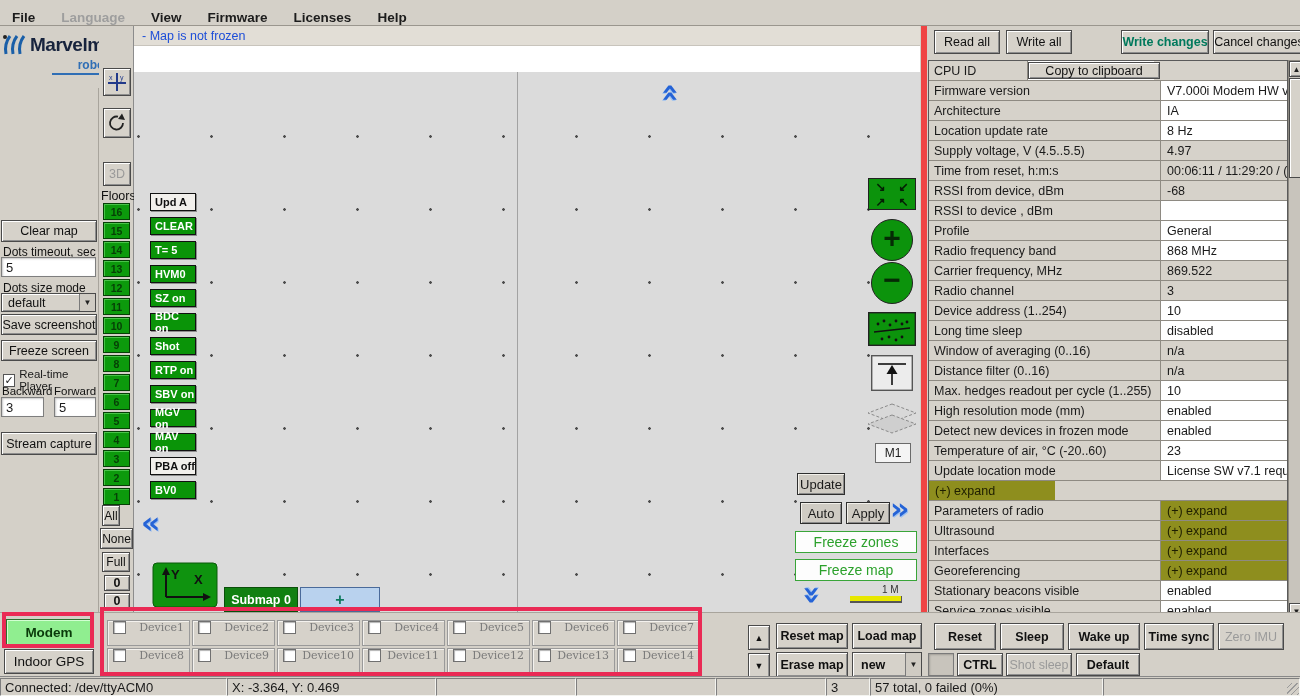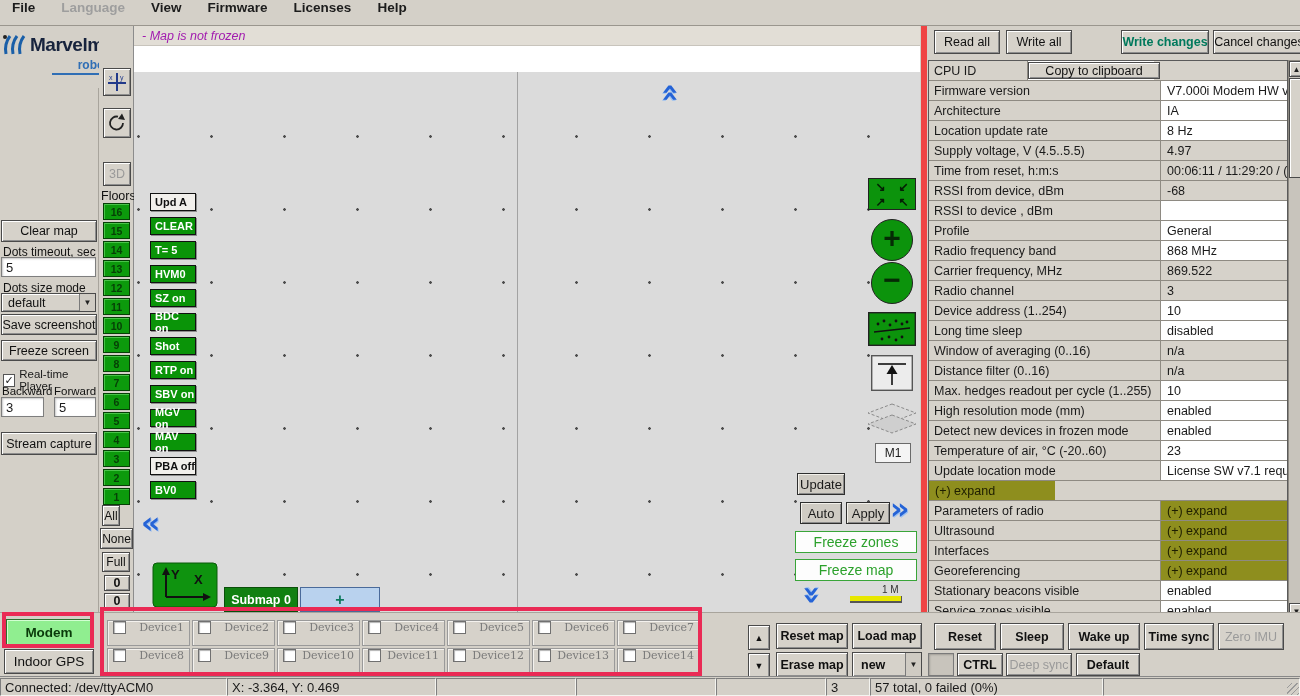--- a/index.html
+++ b/index.html
@@ -21,42 +21,42 @@
     background:#fff; border:1px solid #7e7e7e;
     box-shadow: inset 1px 1px 2px rgba(0,0,0,.22);
     display:flex; align-items:center; padding:0 4px; font-size:13px;
   }
   .abs { position:absolute; }
   .lbl { position:absolute; font-size:12px; color:#111; white-space:nowrap; }
   
   #menubar {
     position:absolute; left:0; top:0; width:1300px; height:26px;
     background:#d4d0c8; border-bottom:1px solid #9a968e;
-    display:flex; align-items:flex-start; gap:26px; padding-left:12px;
+    display:flex; align-items:flex-end; gap:26px; padding-left:12px;
     font-size:13.5px; font-weight:bold; color:#1c1c1c;
   }
   .menu-item.disabled { color:#9e9e9e; }
   
   #logo-area { position:absolute; left:0; top:26px; width:134px; height:62px; background:#d4d0c8; border-right:1px solid #9a968e; }
   #logo-name { position:absolute; left:30px; top:8px; font-size:19px; font-weight:bold; color:#17233d; letter-spacing:-0.5px; }
   #logo-sub { position:absolute; right:6px; top:32px; font-size:12px; font-weight:bold; color:#2f6eb5; border-bottom:2px solid #2f6eb5; padding:0 2px 1px 26px; }
   
   #left-panel { position:absolute; left:0; top:88px; width:99px; height:524px; background:#d4d0c8; border-right:1px solid #a8a49c; }
   
   #tools-strip { position:absolute; left:99px; top:26px; width:35px; height:586px; background:#d4d0c8; border-right:1px solid #8c8c8c; }
   .floor-btn {
     position:relative; width:27px; height:17px; margin:2px 0 0 4px;
     background:#0c9a0c; border:1px solid #063f06;
     box-shadow: inset 1px 1px 0 #49c349;
     color:#064006; font-size:10.5px; font-weight:bold;
     display:flex; align-items:center; justify-content:center;
   }
   
   #map-msgbar { position:absolute; left:134px; top:26px; width:786px; height:20px; background:#e2ded6; border-bottom:1px solid #c8c4bc; }
-  #map-msg { position:absolute; left:8px; top:3px; color:#a21caf; font-size:12.5px;font-style:italic; }
+  #map-msg { position:absolute; left:8px; top:3px; color:#1d4ed8; font-size:12.5px; }
   #map-whiteband { position:absolute; left:134px; top:46px; width:786px; height:26px; background:#ffffff; }
   #map-canvas {
     position:absolute; left:134px; top:72px; width:786px; height:540px;
     background-color:#dbdbdb;
     background-image: radial-gradient(circle, #4d4d4d 1px, rgba(0,0,0,0) 1.6px);
     background-size:73px 73px; background-position:41px 28px;
   }
   #map-vline { position:absolute; left:383px; top:0; width:1px; height:540px; background:#a2a2a2; }
   .cmd-btn {
     position:relative; width:46px; height:18px; margin:0 0 6px 16px;
@@ -506,21 +506,21 @@
     </div>
 
     <div class="btn abs" style="left:934px;top:10px;width:62px;height:27px;font-weight:600">Reset</div>
     <div class="btn abs" style="left:1000px;top:10px;width:64px;height:27px;font-weight:600">Sleep</div>
     <div class="btn abs" style="left:1068px;top:10px;width:72px;height:27px;font-weight:600">Wake up</div>
     <div class="btn abs" style="left:1144px;top:10px;width:70px;height:27px;font-weight:600">Time sync</div>
     <div class="btn abs disabled" style="left:1218px;top:10px;width:66px;height:27px">Zero IMU</div>
 
     <div class="abs" style="left:928px;top:40px;width:26px;height:23px;background:#c8c4bc;border:1px solid #7a7a7a;box-shadow:inset 1px 1px 2px rgba(0,0,0,.2)"></div>
     <div class="btn abs" style="left:957px;top:40px;width:46px;height:23px;font-weight:600">CTRL</div>
-    <div class="btn abs disabled" style="left:1006px;top:40px;width:66px;height:23px">Deep sync</div>
+    <div class="btn abs disabled" style="left:1006px;top:40px;width:66px;height:23px">Shot sleep</div>
     <div class="btn abs" style="left:1076px;top:40px;width:64px;height:23px;font-weight:600">Default</div>
   </div>
 
   <div id="status-bar">
       <div class="seg">Connected: /dev/ttyACM0</div>
       <div class="seg">X: -3.364, Y: 0.469</div>
       <div class="seg"></div>
       <div class="seg"></div>
       <div class="seg"></div>
       <div class="seg">3</div>

